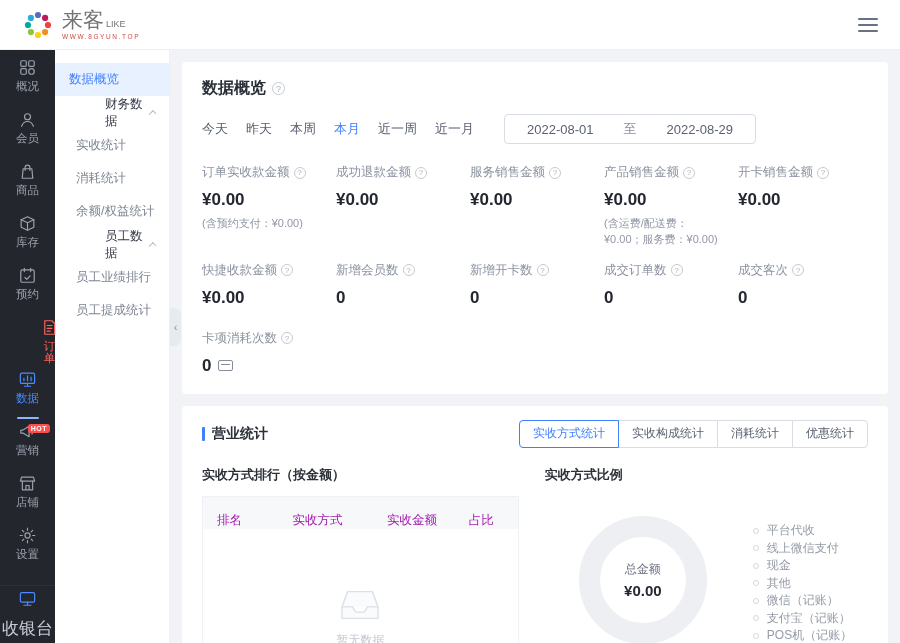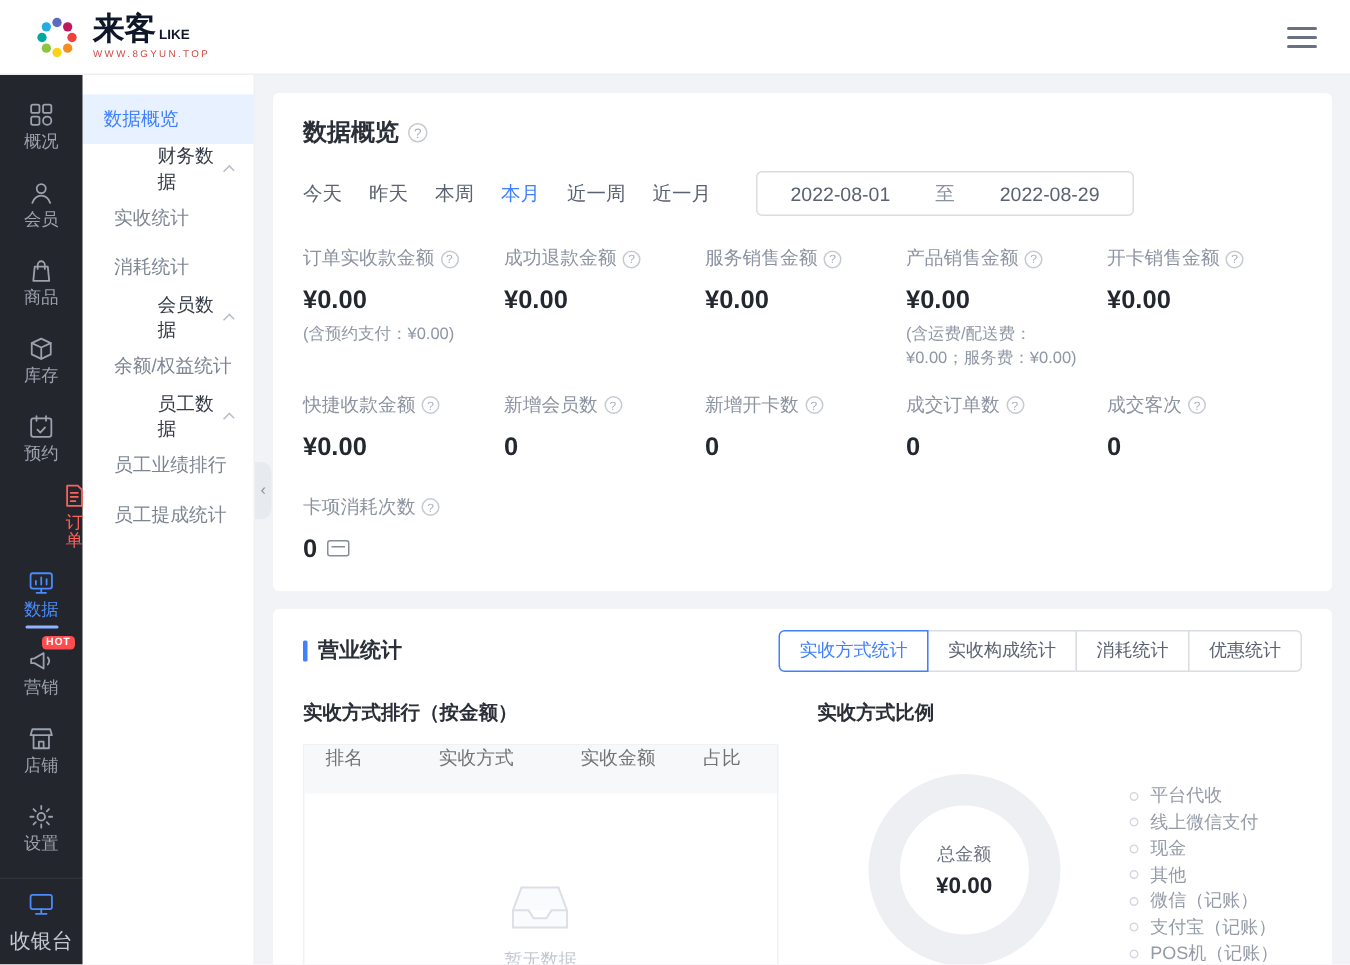--- a/index.html
+++ b/index.html
@@ -5,43 +5,43 @@
   * { margin:0; padding:0; box-sizing:border-box; }
   html,body { width:900px; height:643px; overflow:hidden; }
   body { position:relative; font-family:"Liberation Sans","DejaVu Sans",sans-serif; background:#fff; color:#303133; }
 
   
   .topbar { position:absolute; top:0; left:0; right:0; height:50px; background:#fff;
             border-bottom:1px solid #edeff2; display:flex; align-items:center;
             justify-content:space-between; padding:0 22px; z-index:6; }
   .brand { display:flex; align-items:center; gap:8px; }
   .brand-text { display:flex; flex-direction:column; }
-  .brand-line1 { display:flex; align-items:baseline; gap:2px; font-weight:700; color:#0f172a; }
+  .brand-line1 { display:flex; align-items:baseline; gap:2px; font-weight:400; color:#737373; }
   .brand-cn { font-size:21px; line-height:1; }
   .brand-en { font-size:9px; }
   .brand-sub { font-size:6.5px; color:#d04a45; letter-spacing:1.6px; margin-top:3px; }
   .hamburger { width:20px; display:flex; flex-direction:column; gap:4px; cursor:pointer; }
   .hamburger span { height:2px; background:#697180; border-radius:1px; }
 
   
   .sidenav { position:absolute; top:50px; left:0; bottom:0; width:55px; background:#23262d;
              display:flex; flex-direction:column; align-items:center; padding-top:8px; z-index:5; }
   .nav-item { position:relative; width:100%; height:52px; display:flex; flex-direction:column;
-              align-items:center; justify-content:center; gap:4px; color:#9ba1ad; cursor:pointer; }
+              align-items:center; justify-content:flex-start; gap:4px; color:#9ba1ad; cursor:pointer; }
   .nav-item .nav-label { font-size:11.5px; line-height:1; }
   .nav-item svg { display:block; }
   .nav-item.red { color:#ff6159;padding-left:44px; }
   .nav-item.active { color:#4a8cff; }
   .nav-item.active::after { content:""; position:absolute; bottom:3px; left:50%;
               transform:translateX(-50%); width:22px; height:2px; background:#8fb5ff; border-radius:1px; }
   .nav-badge { position:absolute; top:2px; right:5px; background:#ff4d4f; color:#fff;
                font-size:7px; font-weight:bold; padding:1px 3px; border-radius:3px; letter-spacing:.5px; }
   .nav-cashier { margin-top:auto; width:100%; height:58px; display:flex; flex-direction:column;
                  align-items:center; justify-content:center; gap:4px; cursor:pointer;
-                 border-top:1px solid rgba(255,255,255,.06); color:#c3c8d2; font-size:14px; }
+                 border-top:1px solid rgba(255,255,255,.06); color:#c3c8d2; font-size:17px; }
   .nav-cashier .cash-ico { color:#4a8cff; }
 
   
   .submenu { position:absolute; top:50px; left:55px; bottom:0; width:115px; background:#fff;
              border-right:1px solid #eef0f2; padding-top:13px; z-index:4; }
   .sm-item,.sm-group,.sm-child { height:33px; display:flex; align-items:center;
              padding:0 14px; font-size:12.5px; cursor:pointer; }
   .sm-item { color:#3a4150; }
   .sm-item.active { background:#e8f1ff; color:#4080ff; }
   .sm-group { justify-content:space-between; color:#343a46;margin-left:36px; }
@@ -92,21 +92,21 @@
   .btn-group button { height:28px; padding:0 13px; font-size:12px; background:#fff; cursor:pointer;
                       border:1px solid #d9dce3; color:#5a6170; margin-left:-1px; font-family:inherit; }
   .btn-group button:first-child { margin-left:0; border-radius:4px 0 0 4px; }
   .btn-group button:last-child { border-radius:0 4px 4px 0; }
   .btn-group button.active { color:#4080ff; border-color:#4080ff; position:relative; z-index:1; }
 
   .biz-body { display:flex; gap:26px; margin-top:18px; }
   .biz-left { flex:1; } .biz-right { flex:1.02; }
   .panel-title { font-size:13px; font-weight:700; color:#2b3038; }
   .rank-table { margin-top:12px; border:1px solid #f0f1f4; }
-  .thead { display:flex; background:#f7f8fa; height:32px; align-items:flex-start; font-size:12.5px; color:#737373; }
+  .thead { display:flex; background:#f7f8fa; height:32px; align-items:flex-end; font-size:12.5px; color:#a21caf; }
   .th { padding-left:14px; }
   .th.c1 { width:24%; } .th.c2 { width:30%; } .th.c3 { width:26%; } .th.c4 { width:20%; }
   .tbody-empty { height:178px; display:flex; flex-direction:column; align-items:center;
                  justify-content:center; gap:8px; }
   .empty-text { font-size:12px; color:#c3c7cf; }
 
   .ratio-body { display:flex; margin-top:16px; }
   .donut { width:128px; height:128px; border-radius:50%; border:21px solid #edeff3; margin-left:34px;
            margin-top:16px; display:flex; align-items:center; justify-content:center; flex:none; }
   .donut-center { text-align:center; }
@@ -257,24 +257,20 @@
   <div class="sm-group">
     <span>财务数据</span>
     <i class="caret"></i>
   </div>
   <div class="sm-child">
     <span>实收统计</span>
   </div>
   <div class="sm-child">
     <span>消耗统计</span>
   </div>
-  <div class="sm-group">
-    <span>会员数据</span>
-    <i class="caret"></i>
-  </div>
   <div class="sm-child">
     <span>余额/权益统计</span>
   </div>
   <div class="sm-group">
     <span>员工数据</span>
     <i class="caret"></i>
   </div>
   <div class="sm-child">
     <span>员工业绩排行</span>
   </div>

